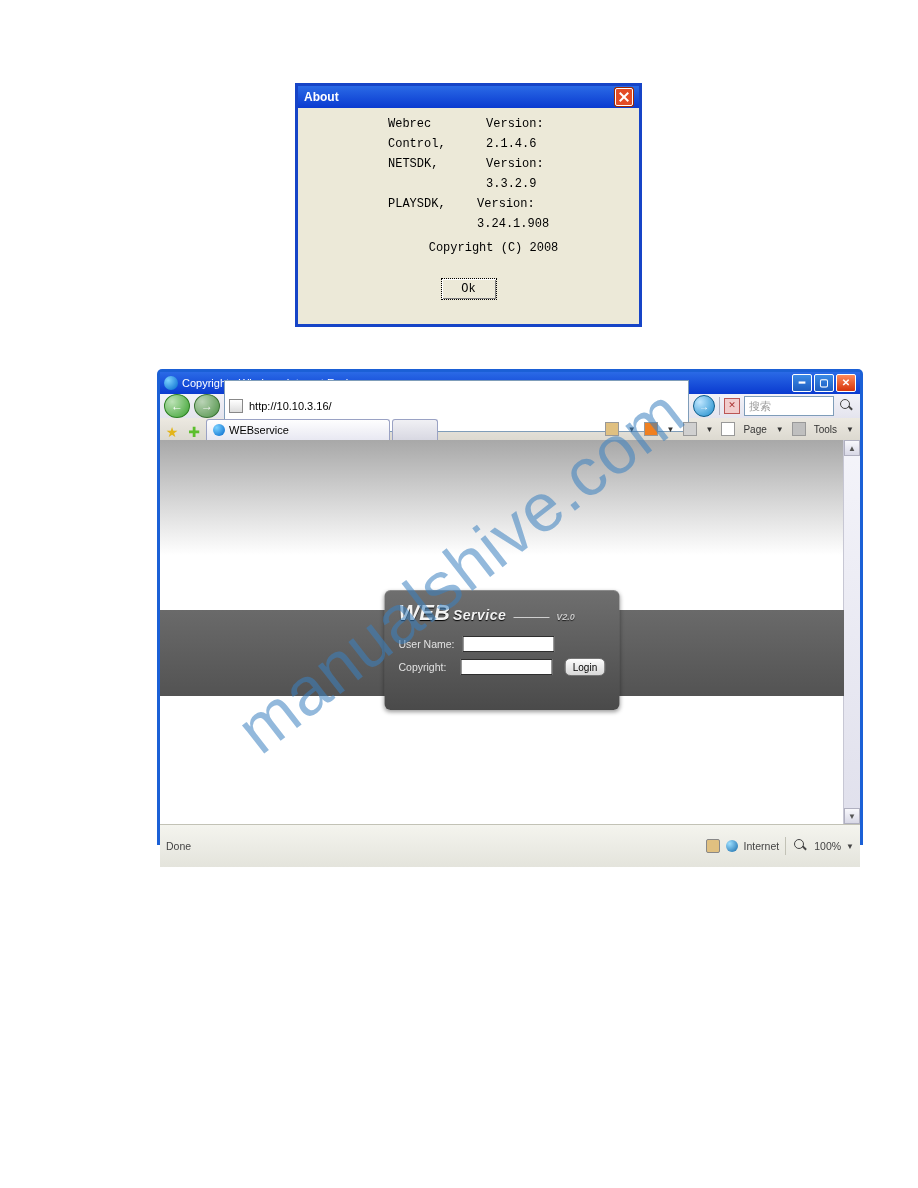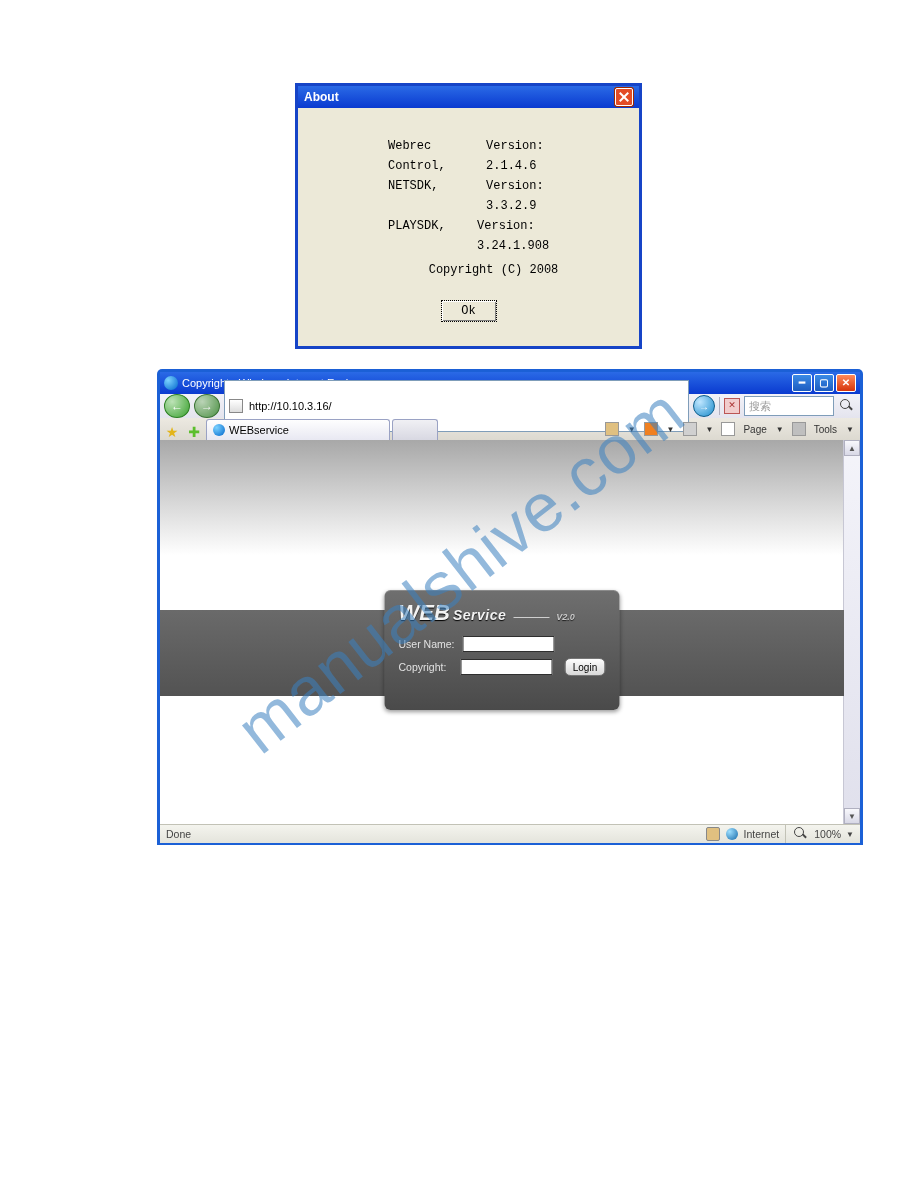--- a/index.html
+++ b/index.html
@@ -51,21 +51,21 @@
     content: "";
     position: absolute;
     left: 2px; right: 2px; top: 7px;
     height: 2px;
     background: #fff;
   }
   .about-close::before { transform: rotate(45deg); }
   .about-close::after  { transform: rotate(-45deg); }
 
   .about-body {
-    padding: 28px 40px 14px 90px;
+    padding: 6px 40px 14px 90px;
     font-family: "Courier New", monospace;
     font-size: 12px;
     line-height: 20px;
   }
   .about-row { display: flex; }
   .about-row .k { width: 100px; }
   .about-cp { text-align: center; margin-top: 4px; }
   .about-ok-wrap { text-align: center; padding: 6px 0 24px; }
   .about-ok {
     width: 56px;
@@ -311,21 +311,21 @@
     margin-left: 6px;
   }
 
   
   .status {
     height: 18px;
     background: linear-gradient(#f4f4ee,#e4e4dc);
     border-top:1px solid #c2c2b6;
     display:flex; align-items:center;
     font-size:10.5px; color:#444;
-    padding: 0 6px;
+    padding: 12px 6px;
     gap: 6px;
   }
   .status .spacer { flex:1; }
   .zone-ico { width:12px; height:12px; background:#e0c080; border:1px solid #888; border-radius:2px; }
   .net-ico  { width:12px; height:12px; border-radius:50%; background: radial-gradient(circle at 30% 30%, #9ddfff, #1569a8); }
   .zoom-box {
     border-left:1px solid #c2c2b6;
     padding-left:6px; display:flex; align-items:center; gap:4px;
   }
 

